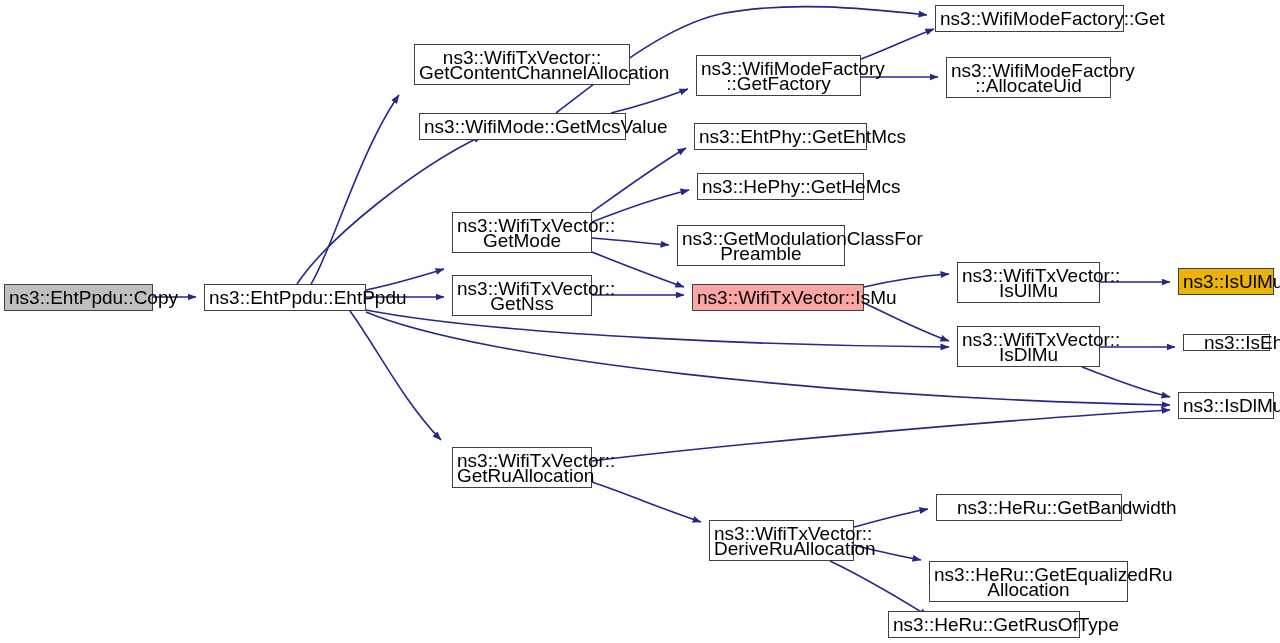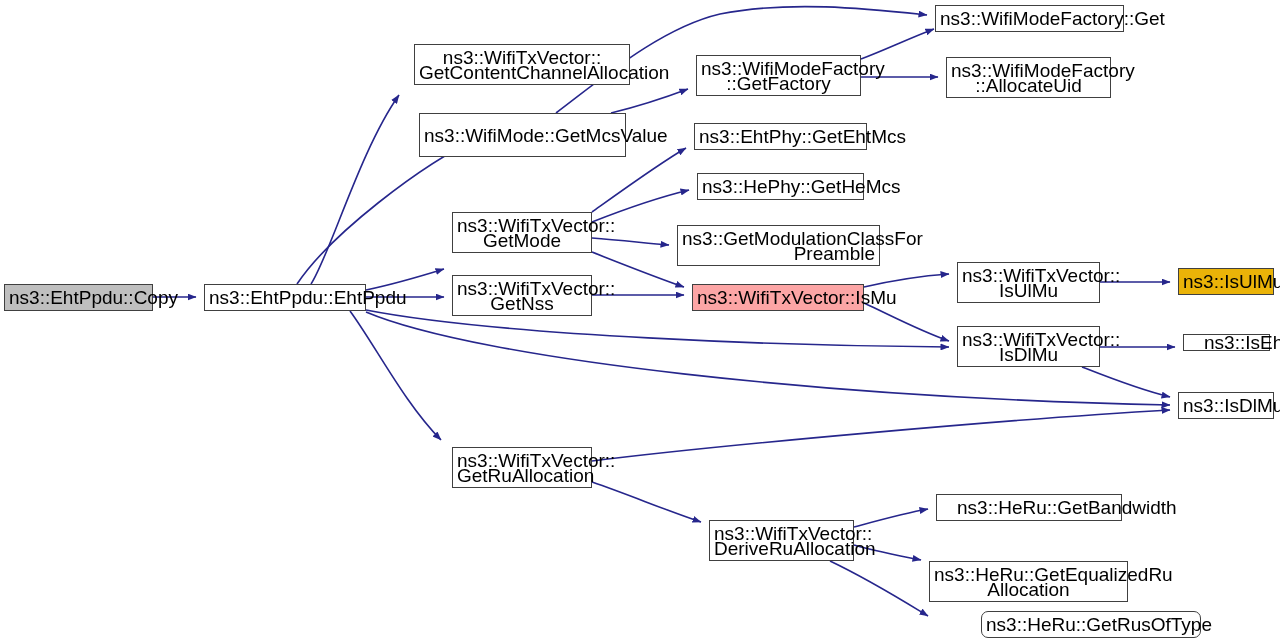--- a/index.html
+++ b/index.html
@@ -92,45 +92,45 @@
         <path d="M 854,545 C 875,551 900,556 921,560" fill="none" stroke="#26268c" stroke-width="1.6" marker-end="url(#arrowhead)"></path>
         <path d="M 830,561 C 870,580 905,602 928,616" fill="none" stroke="#26268c" stroke-width="1.6" marker-end="url(#arrowhead)"></path>
       </g>
   </svg>
 
   <div id="nodes-group">
       <div class="node root" style="left: 4px; top: 284px; width: 149px; height: 27px; border-color: rgb(64, 64, 64); background: rgb(191, 191, 191);"><span class="node-label">ns3::EhtPpdu::Copy</span></div>
       <div class="node" style="left: 204px; top: 284px; width: 162px; height: 27px; border-color: rgb(64, 64, 64); background: rgb(255, 255, 255);"><span class="node-label">ns3::EhtPpdu::EhtPpdu</span></div>
       <div class="node" style="left: 414px; top: 44px; width: 216px; height: 41px; border-color: rgb(64, 64, 64); background: rgb(255, 255, 255);"><span class="node-label">ns3::WifiTxVector::
 GetContentChannelAllocation</span></div>
-      <div class="node" style="left: 419px; top: 113px; width: 207px; height: 44px; border-color: rgb(64, 64, 64); background: rgb(255, 255, 255);"><span class="node-label">ns3::WifiMode::GetMcsValue</span></div>
+      <div class="node" style="left: 419px; top: 113px; width: 207px; height: 27px; border-color: rgb(64, 64, 64); background: rgb(255, 255, 255);"><span class="node-label">ns3::WifiMode::GetMcsValue</span></div>
       <div class="node" style="left: 452px; top: 212px; width: 140px; height: 41px; border-color: rgb(64, 64, 64); background: rgb(255, 255, 255);"><span class="node-label">ns3::WifiTxVector::
 GetMode</span></div>
       <div class="node" style="left: 452px; top: 275px; width: 140px; height: 41px; border-color: rgb(64, 64, 64); background: rgb(255, 255, 255);"><span class="node-label">ns3::WifiTxVector::
 GetNss</span></div>
       <div class="node" style="left: 452px; top: 447px; width: 140px; height: 41px; border-color: rgb(64, 64, 64); background: rgb(255, 255, 255);"><span class="node-label">ns3::WifiTxVector::
 GetRuAllocation</span></div>
       <div class="node" style="left: 696px; top: 55px; width: 165px; height: 41px; border-color: rgb(64, 64, 64); background: rgb(255, 255, 255);"><span class="node-label">ns3::WifiModeFactory
 ::GetFactory</span></div>
       <div class="node" style="left: 694px; top: 123px; width: 173px; height: 27px; border-color: rgb(64, 64, 64); background: rgb(255, 255, 255);"><span class="node-label">ns3::EhtPhy::GetEhtMcs</span></div>
       <div class="node" style="left: 697px; top: 173px; width: 167px; height: 27px; border-color: rgb(64, 64, 64); background: rgb(255, 255, 255);"><span class="node-label">ns3::HePhy::GetHeMcs</span></div>
-      <div class="node" style="left: 677px; top: 225px; width: 203px; height: 41px; border-color: rgb(64, 64, 64); background: rgb(255, 255, 255); text-align: right;"><span class="node-label">ns3::GetModulationClassFor
+      <div class="node" style="left: 677px; top: 225px; width: 168px; height: 41px; border-color: rgb(64, 64, 64); background: rgb(255, 255, 255);"><span class="node-label">ns3::GetModulationClassFor
 Preamble</span></div>
       <div class="node" style="left: 692px; top: 284px; width: 172px; height: 27px; border-color: rgb(64, 64, 64); background: #fca5a5;"><span class="node-label">ns3::WifiTxVector::IsMu</span></div>
       <div class="node" style="left: 709px; top: 520px; width: 145px; height: 41px; border-color: rgb(64, 64, 64); background: rgb(255, 255, 255);"><span class="node-label">ns3::WifiTxVector::
 DeriveRuAllocation</span></div>
       <div class="node" style="left: 935px; top: 5px; width: 189px; height: 27px; border-color: rgb(64, 64, 64); background: rgb(255, 255, 255);"><span class="node-label">ns3::WifiModeFactory::Get</span></div>
       <div class="node" style="left: 946px; top: 57px; width: 165px; height: 41px; border-color: rgb(64, 64, 64); background: rgb(255, 255, 255);"><span class="node-label">ns3::WifiModeFactory
 ::AllocateUid</span></div>
       <div class="node" style="left: 957px; top: 262px; width: 143px; height: 41px; border-color: rgb(64, 64, 64); background: rgb(255, 255, 255);"><span class="node-label">ns3::WifiTxVector::
 IsUlMu</span></div>
       <div class="node" style="left: 957px; top: 326px; width: 143px; height: 41px; border-color: rgb(64, 64, 64); background: rgb(255, 255, 255);"><span class="node-label">ns3::WifiTxVector::
 IsDlMu</span></div>
       <div class="node" style="left: 936px; top: 494px; width: 186px; height: 27px; border-color: rgb(64, 64, 64); background: rgb(255, 255, 255); padding-left: 16px;"><span class="node-label">ns3::HeRu::GetBandwidth</span></div>
       <div class="node" style="left: 929px; top: 561px; width: 199px; height: 41px; border-color: rgb(64, 64, 64); background: rgb(255, 255, 255);"><span class="node-label">ns3::HeRu::GetEqualizedRu
 Allocation</span></div>
-      <div class="node" style="left: 981px; top: 611px; width: 220px; height: 27px; border-color: rgb(64, 64, 64); background: rgb(255, 255, 255); border-radius: 7px;"><span class="node-label">ns3::HeRu::GetRusOfType</span></div>
+      <div class="node" style="left: 888px; top: 611px; width: 192px; height: 27px; border-color: rgb(64, 64, 64); background: rgb(255, 255, 255);"><span class="node-label">ns3::HeRu::GetRusOfType</span></div>
       <div class="node" style="left: 1178px; top: 268px; width: 96px; height: 27px; border-color: rgb(64, 64, 64); background: #eab308;"><span class="node-label">ns3::IsUlMu</span></div>
       <div class="node" style="left: 1183px; top: 334px; width: 87px; height: 17px; border-color: rgb(64, 64, 64); background: rgb(255, 255, 255); padding-left: 16px;"><span class="node-label">ns3::IsEht</span></div>
       <div class="node" style="left: 1178px; top: 392px; width: 96px; height: 27px; border-color: rgb(64, 64, 64); background: rgb(255, 255, 255);"><span class="node-label">ns3::IsDlMu</span></div>
     </div>
 
 </div>
 
 </body></html>

